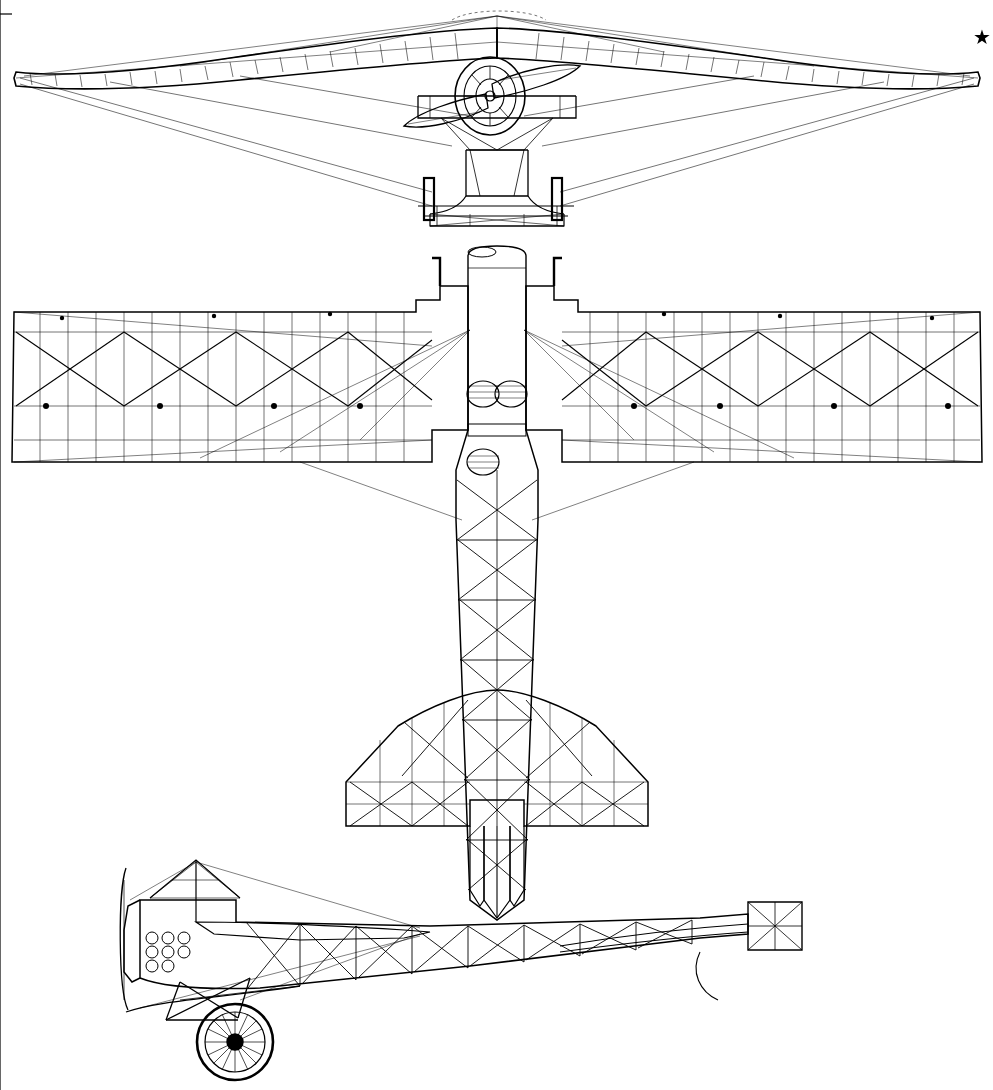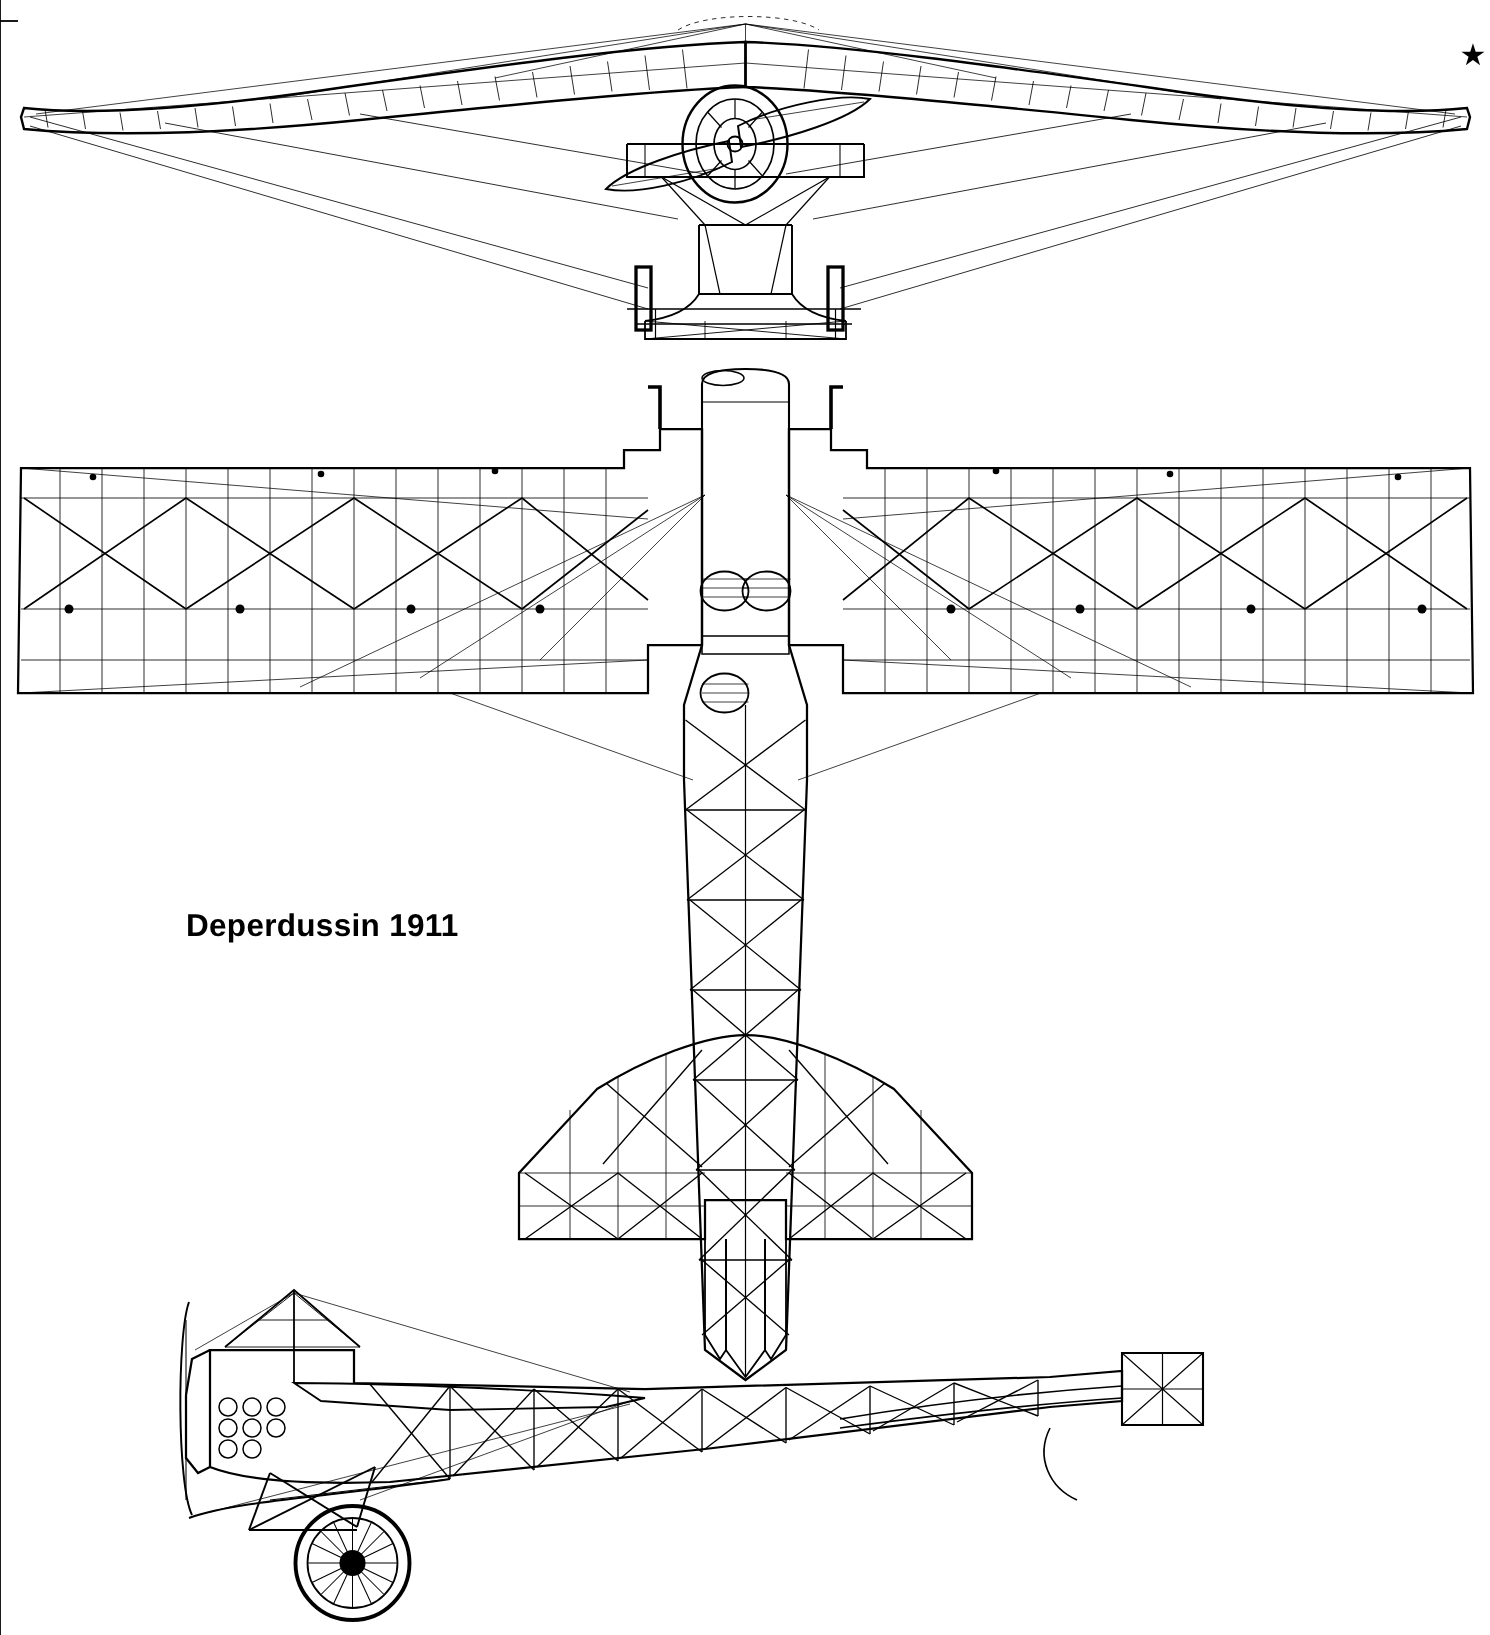--- a/index.html
+++ b/index.html
@@ -477,17 +477,16 @@
         <line x1="262" y1="1029" x2="208" y2="1055"></line>
       </g>
     </g>
 
     <g stroke="#000000" stroke-width="1.2" fill="none">
       <line x1="0" y1="0" x2="0" y2="1090"></line>
       <line x1="0" y1="14" x2="12" y2="14"></line>
     </g>
   </svg>
 
-  <div class="caption">Deperdussin 1911</div>
 
   <div class="corner-star">★</div>
 
 </div>
 
 </body></html>

